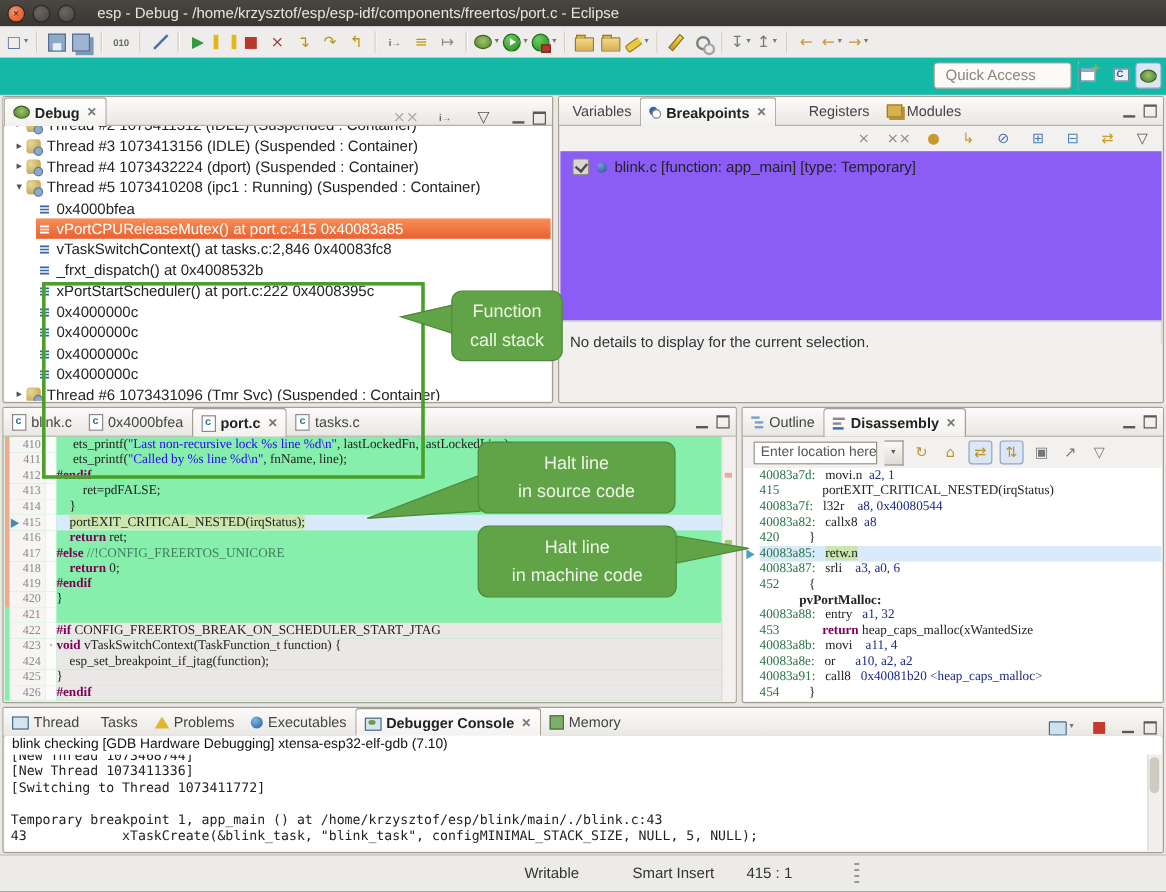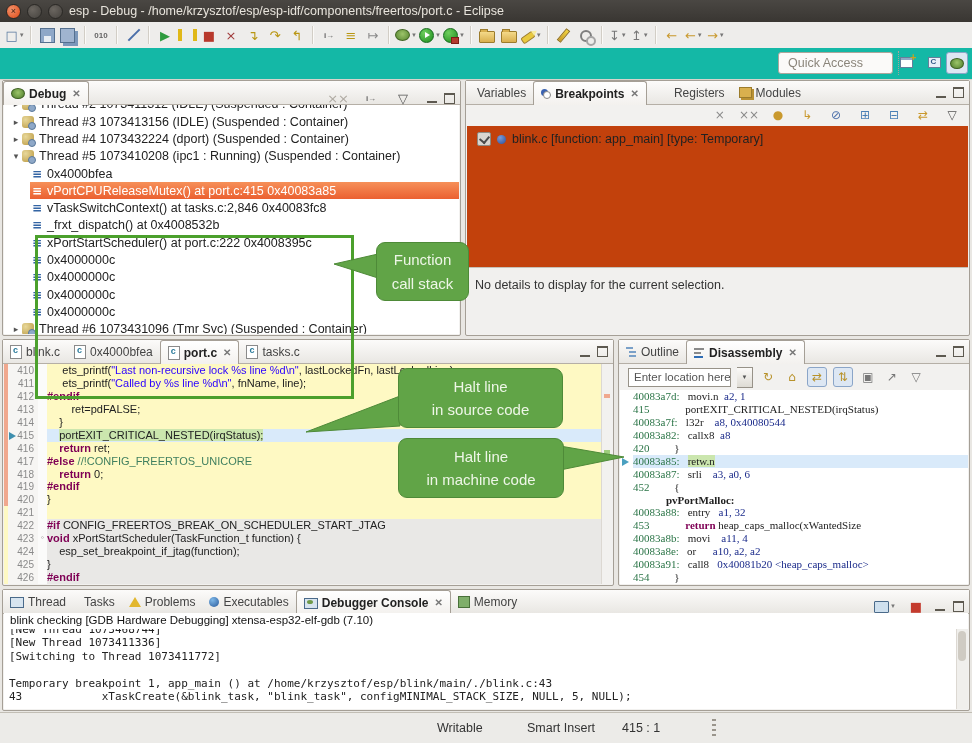--- a/index.html
+++ b/index.html
@@ -5,21 +5,21 @@
   html,body{margin:0;padding:0;background:#555;}
   #app{position:relative;width:972px;height:743px;background:#e9e7e3;overflow:hidden;
        font-family:"Liberation Sans",sans-serif;font-size:12px;color:#222;}
   
   #titlebar{position:absolute;left:0;top:0;width:972px;height:22px;
     background:linear-gradient(#4a4743,#393632);display:flex;align-items:center;}
   .wcirc{width:13px;height:13px;border-radius:50%;margin-left:6px;border:1px solid #2a2825;
     display:inline-flex;align-items:center;justify-content:center;font-size:9px;color:#3a1d12;}
   .wc-close{background:radial-gradient(circle at 35% 35%,#f4936c,#dd4814);}
   .wc-min,.wc-max{background:radial-gradient(circle at 35% 35%,#6b6660,#45423e);color:#ccc;}
-  #win-title{color:#e8e4dc;font-size:12.5px;margin-left:6px;white-space:nowrap;}
+  #win-title{color:#e8e4dc;font-size:12.5px;margin-left:18px;white-space:nowrap;}
   
   #main-toolbar{position:absolute;left:0;top:22px;width:972px;height:26px;background:#eeedeb;
     display:flex;align-items:center;padding-left:4px;box-sizing:border-box;}
   .tsep{width:1px;height:18px;background:#d2cec6;margin:0 4px;border-right:1px solid #fbfaf8;}
   .tbtn{height:22px;min-width:20px;display:inline-flex;align-items:center;justify-content:center;
     border-radius:3px;padding:0 1px;position:relative;}
   .tbtn .g{font-family:"DejaVu Sans",sans-serif;font-size:13px;line-height:1;}
   .tbtn .tx{font-size:8px;font-weight:bold;color:#666;}
   .dd{font-size:6px;color:#777;margin-left:1px;}
   
@@ -102,30 +102,30 @@
   .ticon-frame{color:#3465a4;font-weight:bold;font-size:12px;margin-right:5px;font-family:"DejaVu Sans",sans-serif;}
   .trow.sel .ticon-frame{color:#fff;}
   
   #callstack-rect{position:absolute;left:32px;top:154px;width:313px;height:158px;border:3px solid #4ba02c;z-index:40;pointer-events:none;}
   .callout{position:absolute;background:#61a447;border:1px solid #4e8a38;border-radius:9px;z-index:60;
      color:#eef6e7;text-align:center;display:flex;flex-direction:column;justify-content:center;line-height:1.55;font-size:15px;}
   #tails{position:absolute;left:0;top:0;z-index:59;pointer-events:none;}
   
   #bp-toolbar{position:absolute;top:24px;right:6px;height:20px;display:flex;align-items:center;gap:7px;}
   #bp-toolbar .g{font-family:"DejaVu Sans",sans-serif;font-size:12px;}
-  #bp-body{position:absolute;left:1px;right:1px;top:45px;height:160px;background:#c2410c;}
+  #bp-body{position:absolute;left:1px;right:1px;top:45px;height:160px;background:#8b5cf6;}
   #bp-row{display:flex;align-items:center;gap:6px;padding:6px 0 0 10px;font-size:12.5px;}
   .cbx{width:12px;height:12px;border:1px solid #8e8a82;border-radius:2px;background:#d9d6d0;position:relative;}
   .cbx:after{content:"";position:absolute;left:2.5px;top:1px;width:5px;height:7px;border:solid #4a4a4a;border-width:0 2px 2px 0;transform:rotate(40deg);}
   .bp-dot{width:9px;height:9px;border-radius:50%;background:radial-gradient(circle at 35% 30%,#7a9ad8,#2a4e9a);}
   #bp-details{position:absolute;left:1px;right:1px;top:186px;bottom:1px;background:#f1f0ee;border-top:1px solid #c6c1b8;
       padding:10px 8px;font-size:12.5px;color:#333;box-sizing:border-box;}
   
-  .codebody{position:absolute;left:1px;right:1px;top:24px;bottom:1px;background:#fef9c3;overflow:hidden;
-     font-family:Liberation Sans, sans-serif;font-size:11px;}
+  .codebody{position:absolute;left:1px;right:1px;top:24px;bottom:1px;background:#86efac;overflow:hidden;
+     font-family:Liberation Serif, serif;font-size:11px;}
   .cl{display:flex;height:12.95px;align-items:stretch;white-space:pre;}
   .cl .chg{width:4px;background:transparent;}
   .cl.changed .chg{background:#f0a88e;}
   .cl .lnum{width:26px;text-align:right;color:#8a8a8a;font-size:10px;line-height:13px;padding-right:4px;background:#f6f5f3;}
   .cl .fold{width:9px;font-size:8px;color:#777;line-height:12px;text-align:center;background:#fbfbfa;}
   .cl .codewrap{flex:1;line-height:12.95px;}
   .cl.grayblock .codewrap{background:#e9e8e6;}
   .cl.cur .codewrap{background:#d9eafa;}
   .cl .ipArrow{position:relative;width:0;}
   .cl .ipArrow:after{content:"";position:absolute;left:-38px;top:3px;border-left:7px solid #3e8fae;border-top:4px solid transparent;border-bottom:4px solid transparent;}
@@ -486,21 +486,21 @@
         <div class="cl changed"><span class="chg"></span><span class="lnum">413</span><span class="fold"></span><span class="codewrap"><span class="">        ret=pdFALSE;</span></span></div>
         <div class="cl changed"><span class="chg"></span><span class="lnum">414</span><span class="fold"></span><span class="codewrap"><span class="">    }</span></span></div>
         <div class="cl changed cur"><span class="chg"></span><span class="lnum">415</span><span class="fold"></span><span class="ipArrow"></span><span class="codewrap"><span class="">    </span><span class="hl">portEXIT_CRITICAL_NESTED(irqStatus);</span></span></div>
         <div class="cl changed"><span class="chg"></span><span class="lnum">416</span><span class="fold"></span><span class="codewrap"><span class="">    </span><span class="k">return</span><span class=""> ret;</span></span></div>
         <div class="cl changed"><span class="chg"></span><span class="lnum">417</span><span class="fold"></span><span class="codewrap"><span class="k">#else</span><span class=""> </span><span class="cm">//!CONFIG_FREERTOS_UNICORE</span></span></div>
         <div class="cl changed"><span class="chg"></span><span class="lnum">418</span><span class="fold"></span><span class="codewrap"><span class="">    </span><span class="k">return</span><span class=""> 0;</span></span></div>
         <div class="cl changed"><span class="chg"></span><span class="lnum">419</span><span class="fold"></span><span class="codewrap"><span class="k">#endif</span></span></div>
         <div class="cl changed"><span class="chg"></span><span class="lnum">420</span><span class="fold"></span><span class="codewrap"><span class="">}</span></span></div>
         <div class="cl"><span class="chg"></span><span class="lnum">421</span><span class="fold"></span><span class="codewrap"></span></div>
         <div class="cl grayblock"><span class="chg"></span><span class="lnum">422</span><span class="fold"></span><span class="codewrap"><span class="k">#if</span><span class=""> CONFIG_FREERTOS_BREAK_ON_SCHEDULER_START_JTAG</span></span></div>
-        <div class="cl grayblock"><span class="chg"></span><span class="lnum">423</span><span class="fold">◦</span><span class="codewrap"><span class="k">void</span><span class=""> xPortStartScheduler(TaskFunction_t function) {</span></span></div>
+        <div class="cl grayblock"><span class="chg"></span><span class="lnum">423</span><span class="fold">◦</span><span class="codewrap"><span class="k">void</span><span class=""> vTaskSwitchContext(TaskFunction_t function) {</span></span></div>
         <div class="cl grayblock"><span class="chg"></span><span class="lnum">424</span><span class="fold"></span><span class="codewrap"><span class="">    esp_set_breakpoint_if_jtag(function);</span></span></div>
         <div class="cl grayblock"><span class="chg"></span><span class="lnum">425</span><span class="fold"></span><span class="codewrap"><span class="">}</span></span></div>
         <div class="cl grayblock"><span class="chg"></span><span class="lnum">426</span><span class="fold"></span><span class="codewrap"><span class="k">#endif</span></span></div>
       </div>
     <div class="ovr">
       <div class="mk" style="top:86px;background:#9dce7c;"></div>
       <div class="mk" style="top:30px;background:#f0a88e;"></div>
     </div>
   </div>
 

